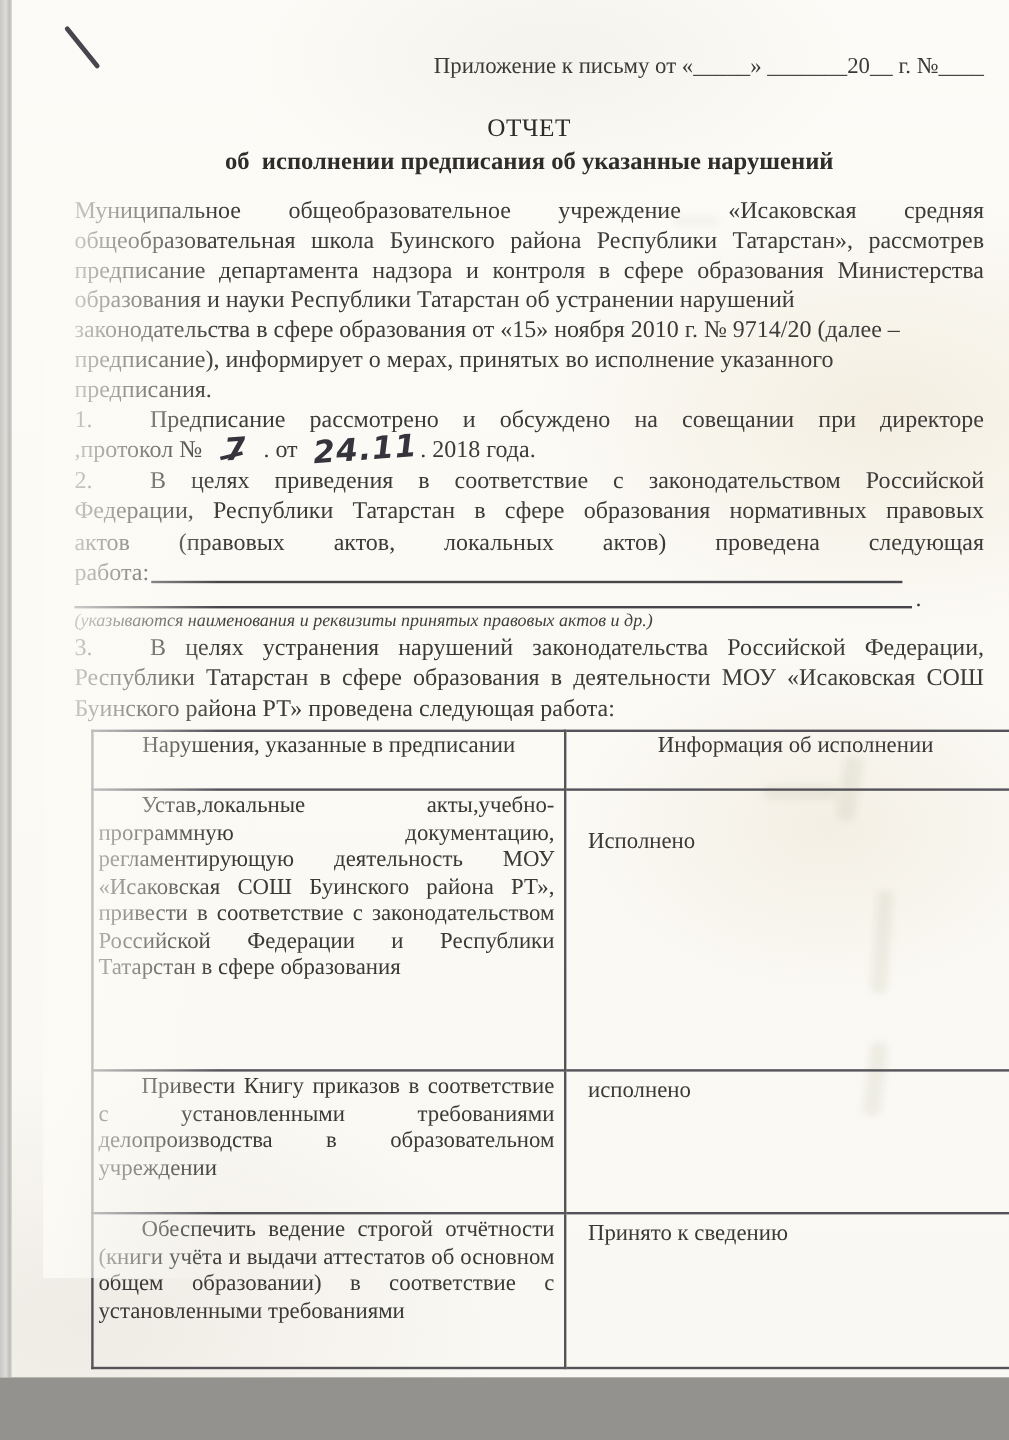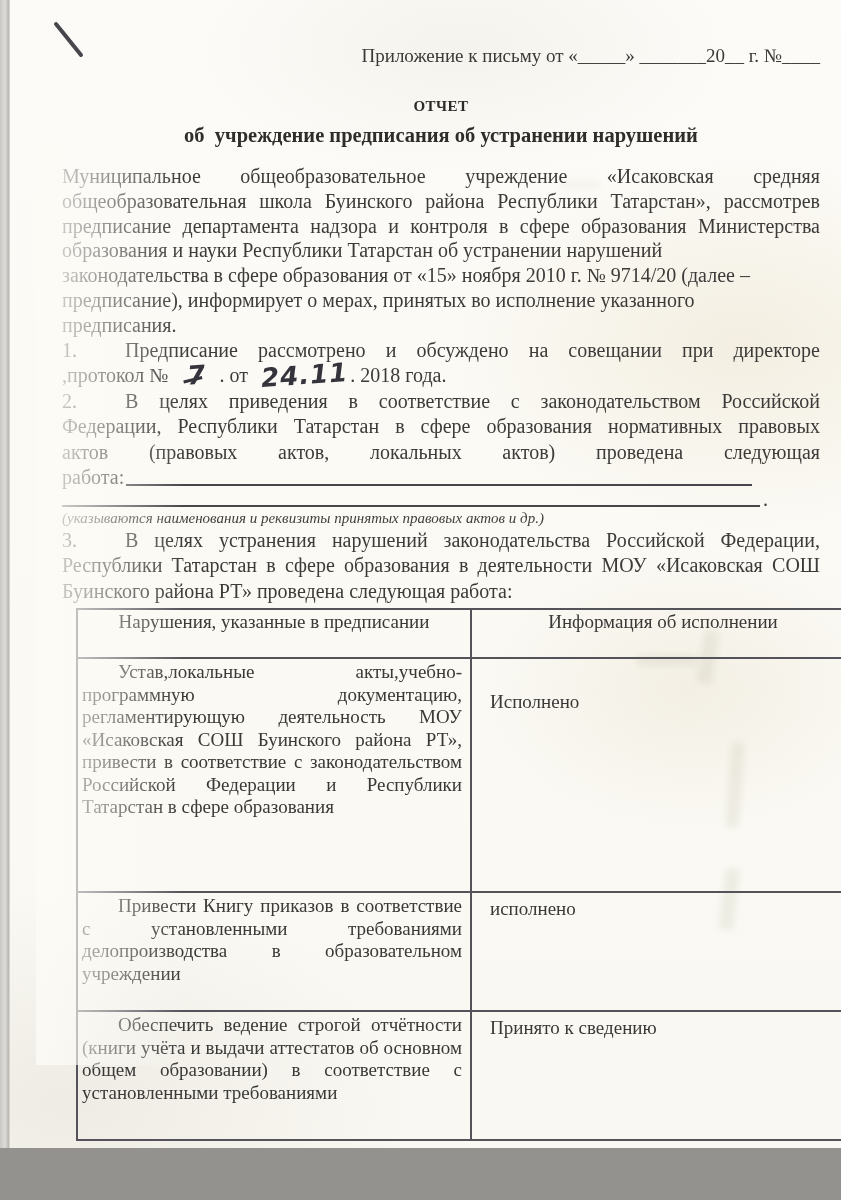--- a/index.html
+++ b/index.html
@@ -12,21 +12,21 @@
       radial-gradient(500px 300px at 8% 96%, rgba(226,223,215,0.5), rgba(226,223,215,0) 70%),
       radial-gradient(380px 180px at 55% 4%, rgba(230,228,220,0.35), rgba(230,228,220,0) 70%),
       linear-gradient(#fcfbf7,#faf8f2);
   }
   .scan-strip{position:absolute;left:0;top:0;width:9px;height:100%;
     background:linear-gradient(90deg,#c9c8c5,#dddcd8 55%,#b6b5b1);
     border-right:1px solid #d8d6d1;}
   .staple{position:absolute;left:48px;top:16px;z-index:3;}
   .content{position:absolute;left:62px;top:0;width:758px;z-index:2;}
   .appendix{margin-top:44px;text-align:right;font-size:19px;line-height:24px;color:#3b3a38;}
-  .title{margin-top:25px;text-align:center;font-weight:bold;font-size:15px;line-height:26px;color:#2c2b29;letter-spacing:0.5px;}
+  .title{margin-top:25px;text-align:center;font-weight:normal;font-size:21px;line-height:26px;color:#2c2b29;letter-spacing:0.5px;}
   .subtitle{margin-top:3px;text-align:center;font-weight:bold;font-size:20.5px;line-height:27px;color:#2e2d2b;white-space:pre-wrap;}
   .bodytext{margin-top:15px;font-size:20px;}
   .intro .bl{line-height:24.8px;}
   .items .bl{line-height:25.5px;}
   .bl{text-align:left;}
   .bl.j{text-align:justify;text-align-last:justify;}
   .num{display:inline-block;width:63px;}
   .workline{display:flex;line-height:25.5px;}
   .ufill{flex:1 1 auto;border-bottom:2px solid #47464b;}
   .workline .ufill{margin:0 68px 5px 2px;}
@@ -75,21 +75,21 @@
   <div class="smudge sm3"></div>
   <div class="smudge sm4"></div>
   <div class="smudge sm5"></div>
   <div class="dotmark"></div>
 
   <div class="content">
 
     <div class="appendix">Приложение к письму от «_____» _______20__ г. №____</div>
 
     <div class="title">ОТЧЕТ</div>
-    <div class="subtitle">об  учреждение предписания об устранении нарушений</div>
+    <div class="subtitle">об  исполнении предписания об указанные нарушений</div>
 
     <div class="bodytext">
       <div class="intro">
         <div class="bl j">Муниципальное общеобразовательное учреждение «Исаковская средняя</div>
         <div class="bl j">общеобразовательная школа Буинского района Республики Татарстан», рассмотрев</div>
         <div class="bl j">предписание департамента надзора и контроля в сфере образования Министерства</div>
         <div class="bl">образования и науки Республики Татарстан  об устранении нарушений</div>
         <div class="bl">законодательства в сфере образования от «15» ноября 2010 г. № 9714/20  (далее –</div>
         <div class="bl">предписание), информирует о мерах, принятых во исполнение указанного</div>
         <div class="bl">предписания.</div>

